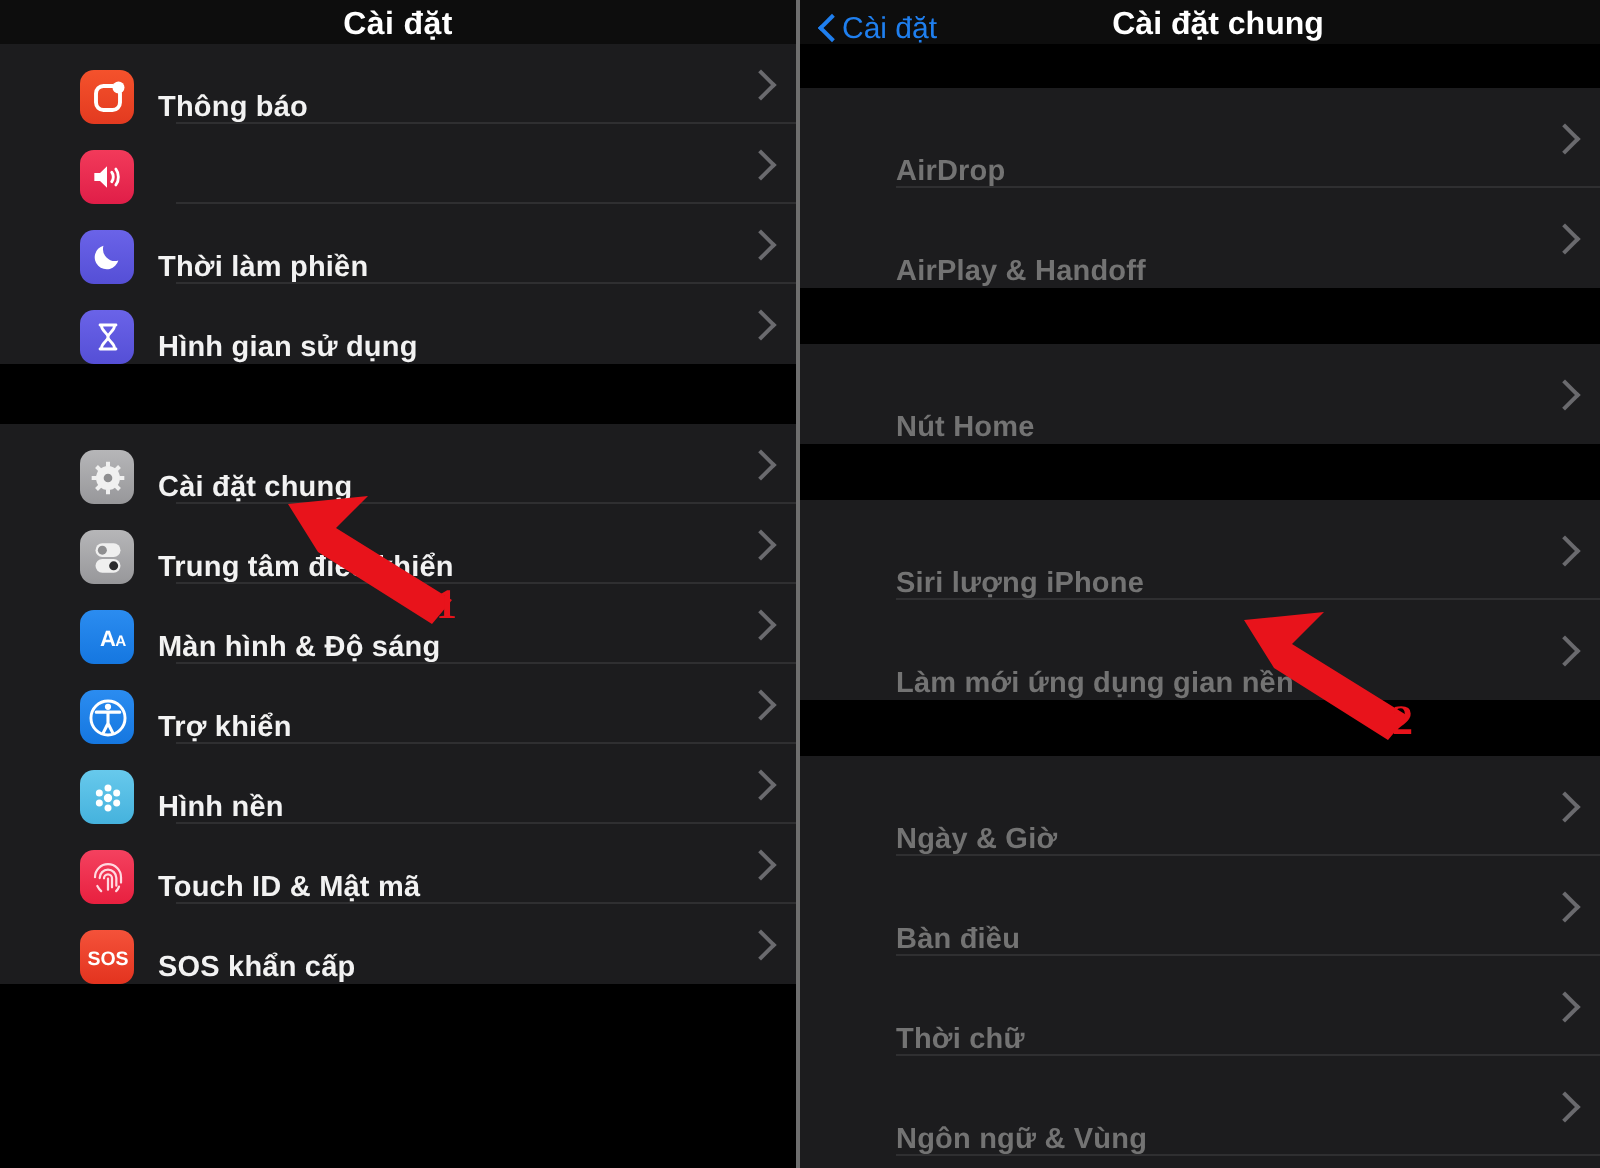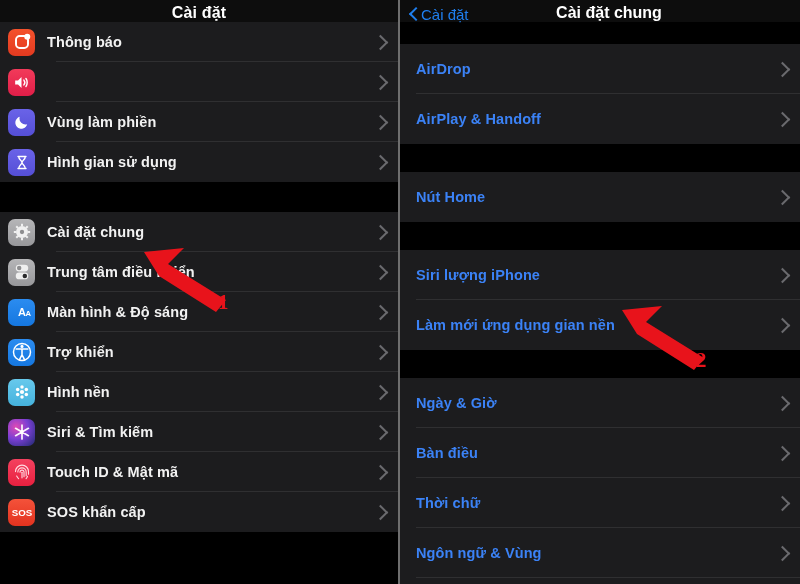--- a/index.html
+++ b/index.html
@@ -94,23 +94,24 @@
   
   .group {
     background: #1c1c1e;
   }
   .gap {
     background: #000;
   }
   .row {
     position: relative;
     display: flex;
-    align-items: center;
+    align-items: flex-end;
     background: #1c1c1e;
     cursor: pointer;
+    margin-left: 32px;
   }
   .row .sep {
     position: absolute;
     left: 0;
     right: 0;
     bottom: 0;
     height: 1px;
     background: #2f2f31;
   }
 
@@ -130,21 +131,21 @@
   .panel.left .row .sep {
     left: 56px;
   }
 
   
   .panel.right .row {
     height: 50px;
     padding-left: 16px;
   }
   .panel.right .row .label {
-    color: #3b82f6;
+    color: #737373;
     font-size: 14.5px;
     font-weight: bold;
     letter-spacing: .1px;
     white-space: nowrap;
   }
   .panel.right .row .sep {
     left: 16px;
   }
 
   
@@ -223,21 +224,21 @@
         <span class="chev"></span>
         <span class="sep"></span>
       </div>
 
       <div class="row">
         <span class="icon" style="background:linear-gradient(#6a63e8,#554fd6);">
           <svg width="17" height="17" viewBox="0 0 24 24">
             <path d="M20 14.5A8.5 8.5 0 0 1 9.5 4 8.5 8.5 0 1 0 20 14.5z" fill="#fff"></path>
           </svg>
         </span>
-        <span class="label">Vùng làm phiền</span>
+        <span class="label">Thời làm phiền</span>
         <span class="chev"></span>
         <span class="sep"></span>
       </div>
 
       <div class="row last">
         <span class="icon" style="background:linear-gradient(#6a63e8,#554fd6);">
           <svg width="16" height="17" viewBox="0 0 24 24">
             <path d="M6 3h12M6 21h12M7 3c0 5 5 6 5 9s-5 4-5 9M17 3c0 5-5 6-5 9s5 4 5 9" stroke="#fff" stroke-width="2.1" fill="none" stroke-linecap="round"></path>
           </svg>
         </span>
@@ -319,33 +320,20 @@
               <circle cx="6.8" cy="15" r="2.1"></circle>
                 <circle cx="17.2" cy="15" r="2.1"></circle>
             </g>
           </svg>
         </span>
         <span class="label">Hình nền</span>
         <span class="chev"></span>
         <span class="sep"></span>
       </div>
 
-      <div class="row">
-        <span class="icon" style="background:radial-gradient(circle at 30% 30%, #e04ab4 0%, #7b3fd4 45%, #1f2a6e 100%);">
-          <svg width="22" height="22" viewBox="0 0 24 24">
-            <g stroke="#ffffff" stroke-width="1.9" stroke-linecap="round" opacity=".95">
-              <path d="M12 4.5v15M5 8l14 8M19 8L5 16"></path>
-            </g>
-            <circle cx="12" cy="12" r="2" fill="#fff"></circle>
-          </svg>
-        </span>
-        <span class="label">Siri &amp; Tìm kiếm</span>
-        <span class="chev"></span>
-        <span class="sep"></span>
-      </div>
 
       <div class="row">
         <span class="icon" style="background:linear-gradient(#f4415f,#e8203f);">
           <svg width="20" height="20" viewBox="0 0 24 24">
             <g fill="none" stroke="#ffd9e0" stroke-width="1.35" stroke-linecap="round">
               <path d="M4.2 11.5a7.8 7.8 0 0 1 15.6 0v3.2"></path>
               <path d="M7 12a5 5 0 0 1 10 0v4.6"></path>
               <path d="M9.6 12.2a2.4 2.4 0 0 1 4.8 0v5.4"></path>
               <path d="M12 12.4v6.6"></path>
               <path d="M5.6 16.8c.7 1.3 1.4 2.3 2.3 3.1"></path>

